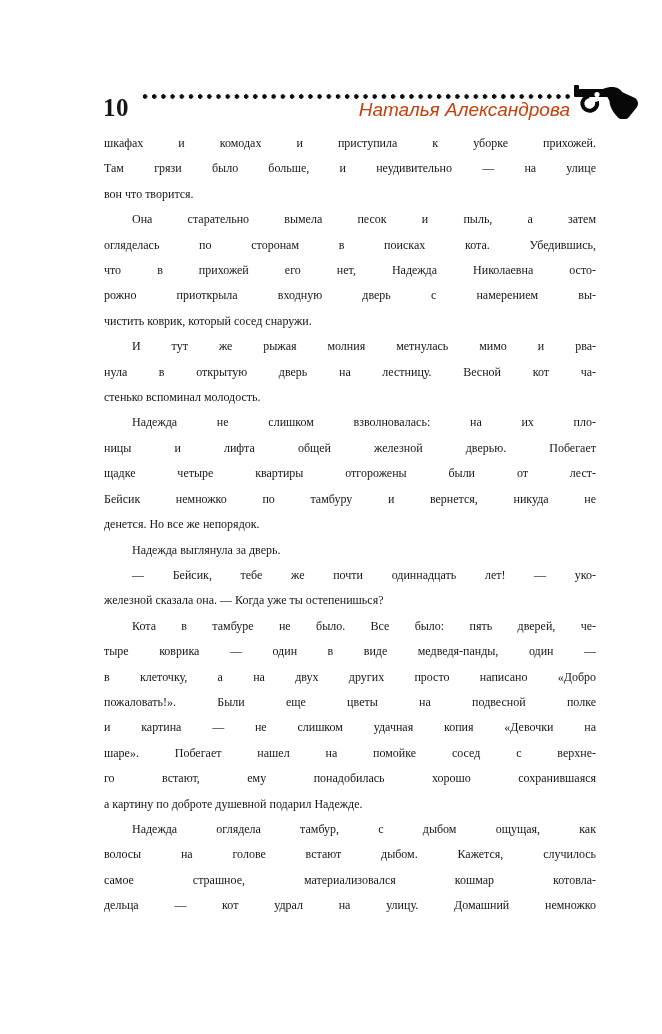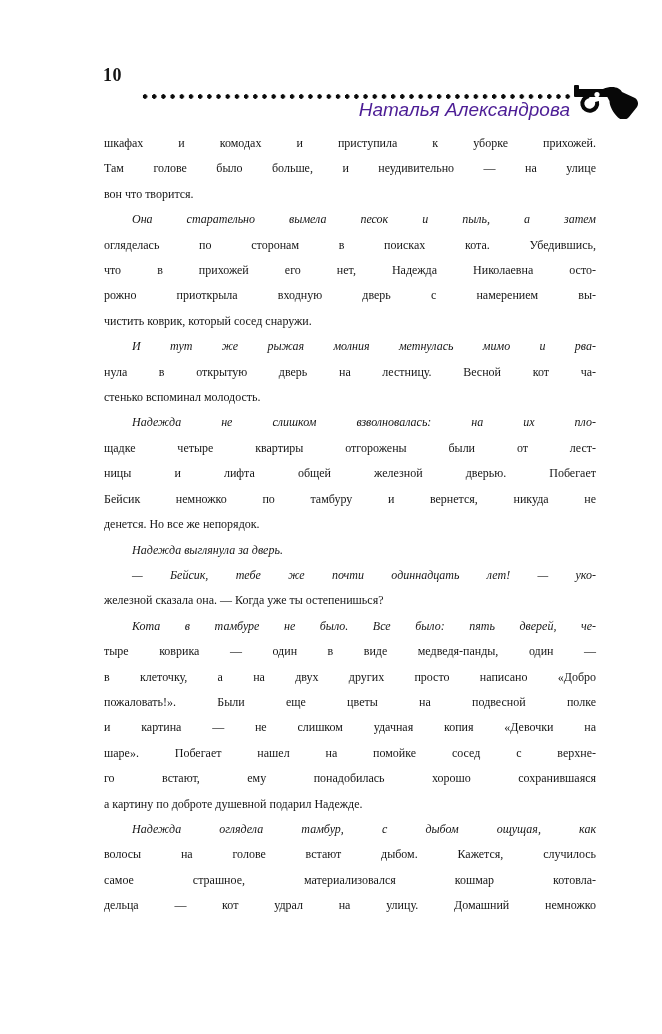--- a/index.html
+++ b/index.html
@@ -13,43 +13,43 @@
     height: 1034px;
     background: #ffffff;
     font-family: "Liberation Serif", serif;
     color: #161616;
     overflow: hidden;
   }
   
   .pagenum {
     position: absolute;
     left: 103px;
-    top: 65px;
-    font-size: 18px;
+    top: 94px;
+    font-size: 25px;
     font-weight: bold;
     letter-spacing: 0.5px;
   }
   .dots {
     position: absolute;
     left: 142px;
     top: 93px;
     width: 432px;
     height: 7px;
     background-image: radial-gradient(circle at 3px 3.5px, #0b0b0b 2px, rgba(0,0,0,0) 2.5px);
     background-size: 9.2px 7px;
     background-repeat: repeat-x;
   }
   .author {
     position: absolute;
     right: 92px;
     top: 99px;
     font-family: "Liberation Sans", sans-serif;
     font-style: italic;
     font-size: 19px;
-    color: #4c1d95;
+    color: #c2410c;
     white-space: nowrap;
   }
   .pistol {
     position: absolute;
     left: 574px;
     top: 81px;
     width: 66px;
     height: 38px;
   }
   
@@ -64,21 +64,20 @@
   .tline {
     white-space: nowrap;
     text-align: justify;
     text-align-last: justify;
   }
   .tline.parend {
     text-align-last: left;
   }
   .tline.indent {
     text-indent: 28px;
-    font-style: italic;
   }
 </style>
 </head>
 <body>
 
 <div class="page">
 
   <header>
     <span class="pagenum">10</span>
 
@@ -92,33 +91,33 @@
         <rect x="0" y="4" width="5" height="6" rx="1"></rect>
         <path d="M29 8 c10 -4 17 -1 19 3 l13 6 c3 2 4 6 2 9 l-8 10 c-3 3.5 -8 3.5 -11 0.5 c-5 -5 -8.5 -11.5 -8.5 -16.5 z"></path>
         <path d="M15 15 c-4.5 1 -7.5 5 -6.5 9 c1 4 5 6.5 9 5.5 c4 -1 6.5 -5 5.5 -9" fill="none" stroke="#080808" stroke-width="4"></path>
       </g>
       <circle cx="23" cy="13.5" r="2.6" fill="#ffffff"></circle>
     </svg>
   </header>
 
   <main class="text-block" id="text-block">
       <div class="tline">шкафах и комодах и приступила к уборке прихожей.</div>
-      <div class="tline">Там голове было больше, и неудивительно — на улице</div>
+      <div class="tline">Там грязи было больше, и неудивительно — на улице</div>
       <div class="tline parend">вон что творится.</div>
       <div class="tline indent">Она старательно вымела песок и пыль, а затем</div>
       <div class="tline">огляделась по сторонам в поисках кота. Убедившись,</div>
       <div class="tline">что в прихожей его нет, Надежда Николаевна осто-</div>
       <div class="tline">рожно приоткрыла входную дверь с намерением вы-</div>
       <div class="tline parend">чистить коврик, который сосед снаружи.</div>
       <div class="tline indent">И тут же рыжая молния метнулась мимо и рва-</div>
       <div class="tline">нула в открытую дверь на лестницу. Весной кот ча-</div>
       <div class="tline parend">стенько вспоминал молодость.</div>
       <div class="tline indent">Надежда не слишком взволновалась: на их пло-</div>
+      <div class="tline">ницы и лифта общей железной дверью. Побегает</div>
       <div class="tline">щадке четыре квартиры отгорожены были от лест-</div>
-      <div class="tline">ницы и лифта общей железной дверью. Побегает</div>
       <div class="tline">Бейсик немножко по тамбуру и вернется, никуда не</div>
       <div class="tline parend">денется. Но все же непорядок.</div>
       <div class="tline indent parend">Надежда выглянула за дверь.</div>
       <div class="tline indent">— Бейсик, тебе же почти одиннадцать лет! — уко-</div>
       <div class="tline parend">железной сказала она. — Когда уже ты остепенишься?</div>
       <div class="tline indent">Кота в тамбуре не было. Все было: пять дверей, че-</div>
       <div class="tline">тыре коврика — один в виде медведя-панды, один —</div>
       <div class="tline">в клеточку, а на двух других просто написано «Добро</div>
       <div class="tline">пожаловать!». Были еще цветы на подвесной полке</div>
       <div class="tline">и картина — не слишком удачная копия «Девочки на</div>

